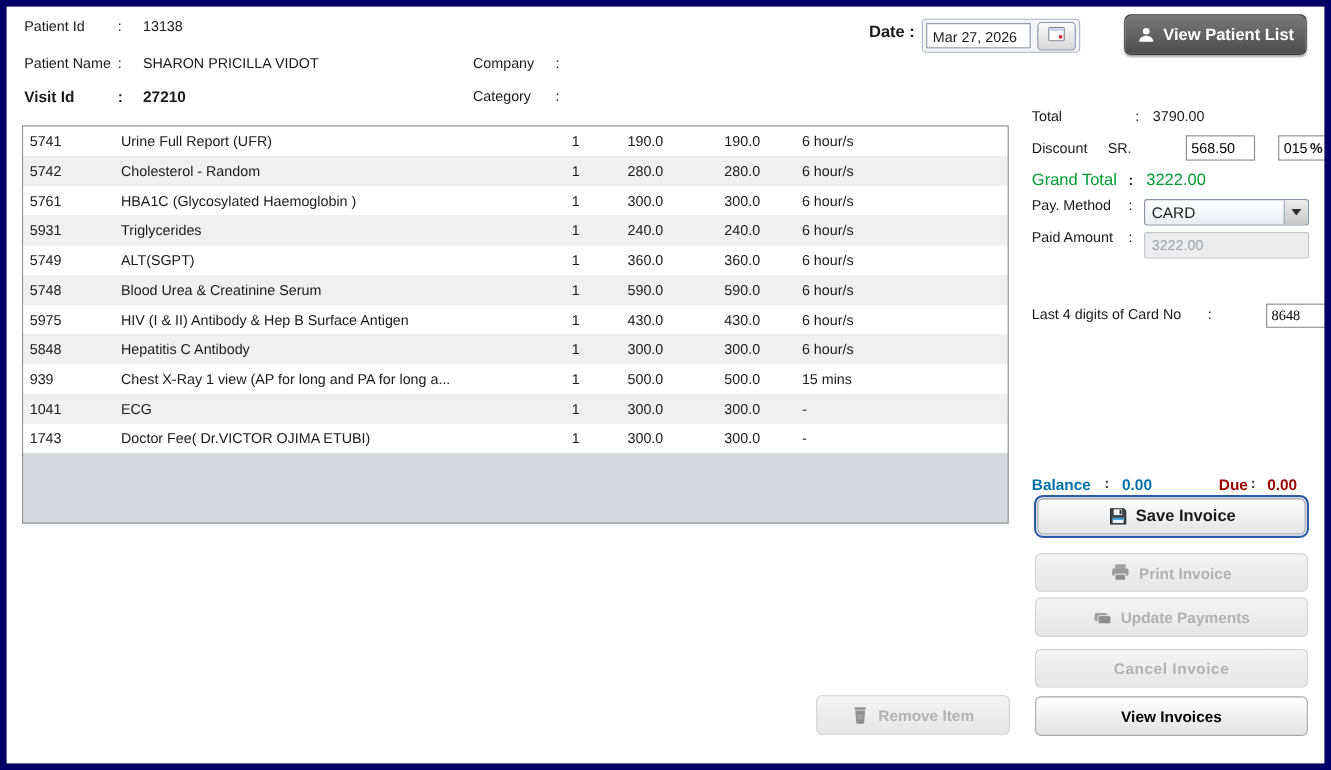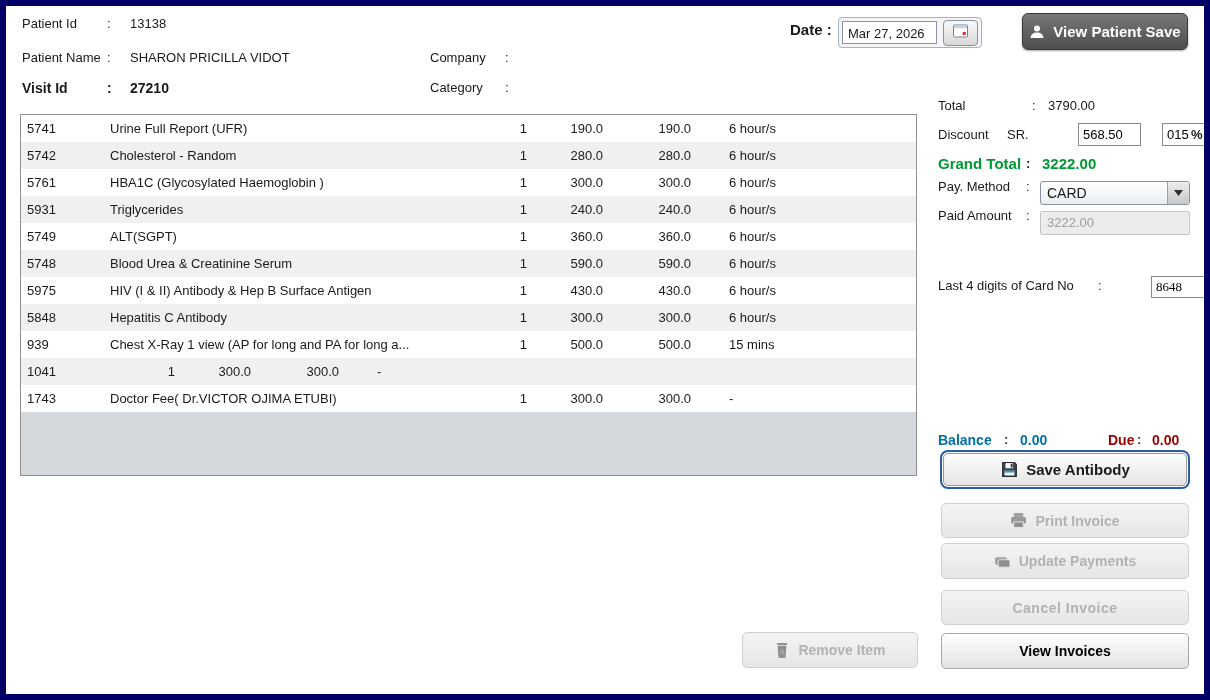--- a/index.html
+++ b/index.html
@@ -49,21 +49,21 @@
   .trow.alt{background:#f0f0f0;}
   .tcell{box-sizing:border-box;white-space:nowrap;overflow:hidden;}
   .w0{width:83px;}  .w1{width:352px;} .w2{width:77px;} .w3{width:78px;}
   .w4{width:92px;}  .w5{width:20px;}  .w6{width:80px;} .w7{width:113px;}
   .a-left{padding-left:6px;} .a-right{text-align:right;}
   .pr6{padding-right:6px;} .pr8{padding-right:8px;} .pr12{padding-right:12px;}
 
   
   .inp{border:1px solid #8a8a8a;background:#fff;font-family:"Liberation Sans",sans-serif;
        font-size:13px;box-sizing:border-box;padding:0 4px;margin-left:38px;}
-  .grand{color:#009933;font-weight:bold;font-size:15px;}
+  .grand{color:#009933;font-weight:normal;font-size:15px;}
   .combo{
     left:1040px;top:181px;width:150px;height:24px;border:1px solid #8a93a3;border-radius:3px;
     background:linear-gradient(#ffffff,#e9edf2);display:flex;align-items:center;box-sizing:border-box;overflow:hidden;
   }
   .combo-text{flex:1;font-size:14px;padding-left:6px;}
   .combo-arrow{width:21px;height:100%;border-left:1px solid #9aa0aa;
     background:linear-gradient(#ededed,#c7c7c7);display:flex;align-items:center;justify-content:center;}
   .disabled-field{
     left:1040px;top:211px;width:150px;height:24px;border:1px solid #c2c6cc;border-radius:2px;
     background:#ececec;color:#9aa0a6;font-size:13px;line-height:22px;padding-left:6px;box-sizing:border-box;
@@ -130,21 +130,21 @@
   </div>
 </div>
 
 <div class="abs vpl-btn">
   <span style="display:flex;">
     <svg width="16" height="16" viewBox="0 0 16 16">
       <circle cx="8" cy="4.4" r="3" fill="#ffffff"></circle>
       <path d="M1.6 14 c0-3.7 2.9-5.6 6.4-5.6 s6.4 1.9 6.4 5.6 z" fill="#ffffff"></path>
     </svg>
   </span>
-  <span>View Patient Save</span>
+  <span>View Patient List</span>
 </div>
 
 <div class="abs grid">
   <div id="tbody">
       <div class="trow">
         <div class="tcell w0 a-left">5741</div>
         <div class="tcell w1 a-left">Urine Full Report (UFR)</div>
         <div class="tcell w2 a-right pr6">1</div>
         <div class="tcell w3 a-right pr8">190.0</div>
         <div class="tcell w4 a-right pr12">190.0</div>
@@ -227,20 +227,21 @@
         <div class="tcell w1 a-left">Chest X-Ray 1 view (AP for long and PA for long a...</div>
         <div class="tcell w2 a-right pr6">1</div>
         <div class="tcell w3 a-right pr8">500.0</div>
         <div class="tcell w4 a-right pr12">500.0</div>
         <div class="tcell w5"></div>
         <div class="tcell w6 a-left">15 mins</div>
         <div class="tcell w7 a-left"></div>
       </div>
       <div class="trow alt">
         <div class="tcell w0 a-left">1041</div>
+        <div class="tcell w1 a-left">ECG</div>
         <div class="tcell w2 a-right pr6">1</div>
         <div class="tcell w3 a-right pr8">300.0</div>
         <div class="tcell w4 a-right pr12">300.0</div>
         <div class="tcell w5"></div>
         <div class="tcell w6 a-left">-</div>
         <div class="tcell w7 a-left"></div>
       </div>
       <div class="trow">
         <div class="tcell w0 a-left">1743</div>
         <div class="tcell w1 a-left">Doctor Fee( Dr.VICTOR OJIMA ETUBI)</div>
@@ -298,21 +299,21 @@
   <div class="save-inner">
     <span style="display:flex;">
       <svg width="19" height="19" viewBox="0 0 18 18">
         <path d="M2.5 2.5 h11.3 l1.7 1.7 v11.3 h-13 z" fill="#404448" stroke="#26292c"></path>
         <rect x="5.2" y="2.9" width="7.2" height="4.9" fill="#fbfbfb"></rect>
         <rect x="10.2" y="3.5" width="1.7" height="3.6" fill="#2b2e31"></rect>
         <rect x="4.3" y="10.2" width="9.4" height="4.5" fill="#eaf5fb"></rect>
         <rect x="4.3" y="10.2" width="9.4" height="1.7" fill="#2e9ad6"></rect>
       </svg>
     </span>
-    <span>Save Antibody</span>
+    <span>Save Invoice</span>
   </div>
 </div>
 
 <div class="abs btn disabled btn-print">
   <span style="display:flex;">
     <svg width="17" height="17" viewBox="0 0 16 16">
       <rect x="3.5" y="1" width="9" height="4" rx="0.6" fill="#a2a2a2"></rect>
       <rect x="1" y="4.6" width="14" height="6.2" rx="1.2" fill="#9a9a9a"></rect>
       <rect x="3.5" y="9.4" width="9" height="5.2" fill="#8f8f8f" stroke="#ececec" stroke-width="0.8"></rect>
     </svg>

